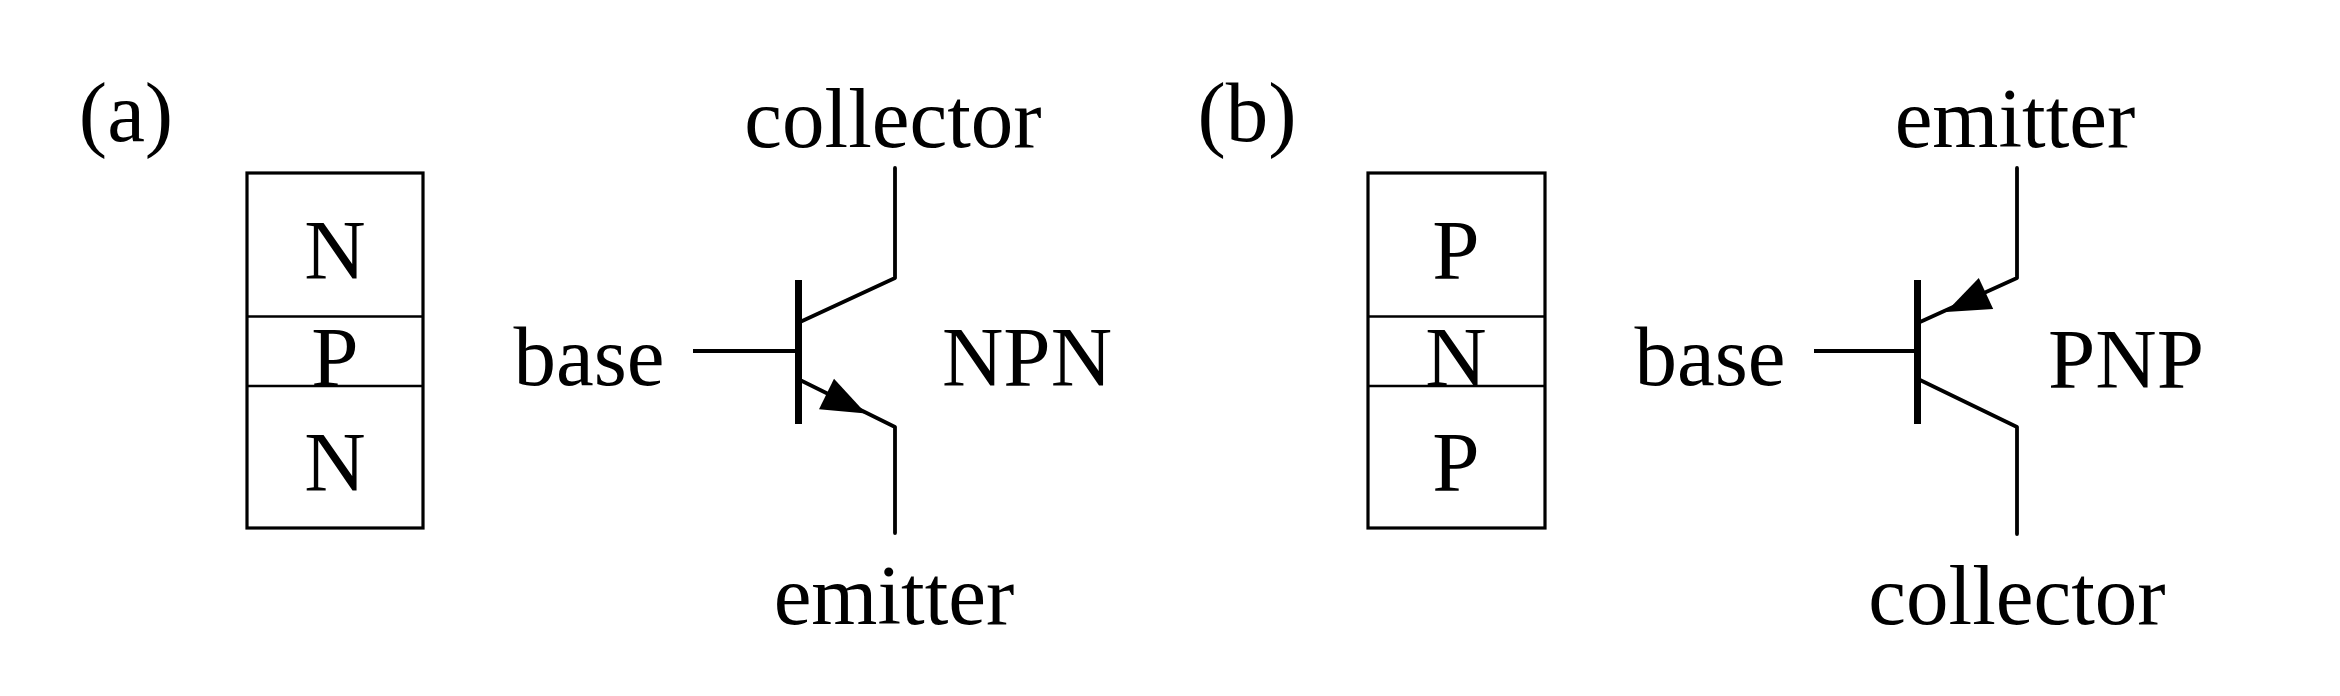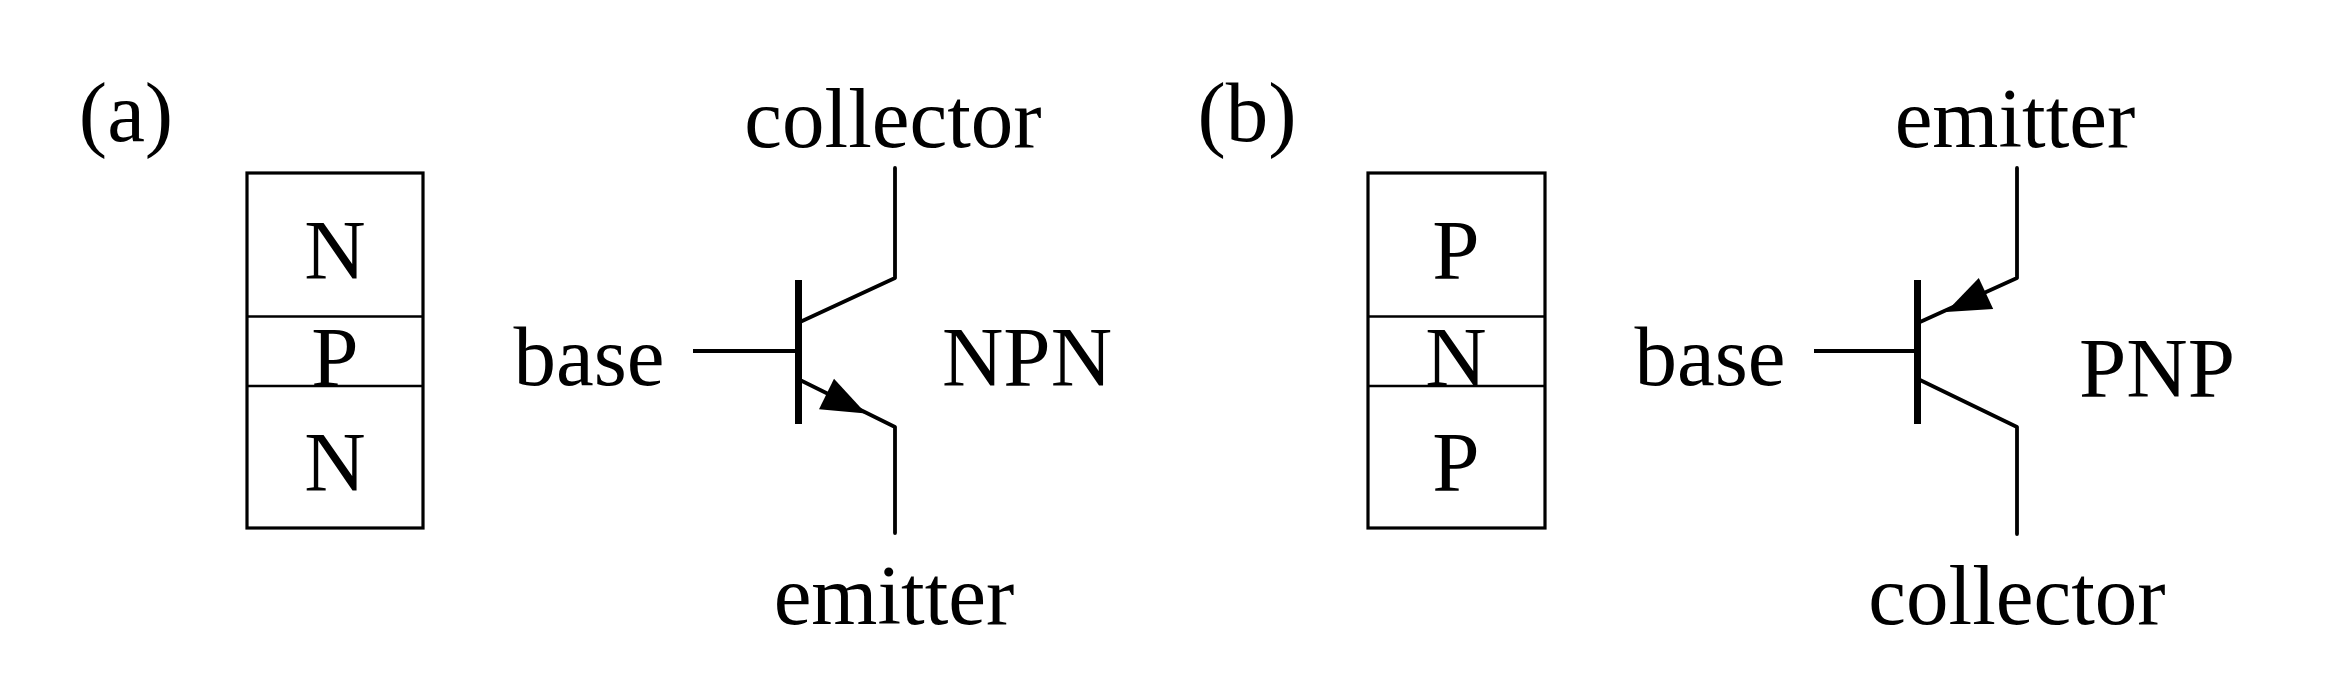--- a/index.html
+++ b/index.html
@@ -38,21 +38,21 @@
   .pos-a-bottom     { left: 894px;  top: 595px; }
   .pos-a-type       { left: 1004px; top: 357px; margin-left: 23px; }
   
   .pos-b-label      { left: 1247px; top: 112px; }
   .pos-b-layer0     { left: 1456px; top: 250px; }
   .pos-b-layer1     { left: 1456px; top: 357px; }
   .pos-b-layer2     { left: 1456px; top: 462px; }
   .pos-b-base       { left: 1710px; top: 356px; }
   .pos-b-top        { left: 2015px; top: 118px; }
   .pos-b-bottom     { left: 2017px; top: 595px; }
-  .pos-b-type       { left: 2126px; top: 368px; margin-left: 31px; }
+  .pos-b-type       { left: 2126px; top: 359px; }
 </style>
 </head>
 <body>
 
 <div id="canvas">
 
   <svg id="lineart" viewBox="0 0 2340 696" xmlns="http://www.w3.org/2000/svg">
 
     <g stroke="#000000" fill="none">
 

